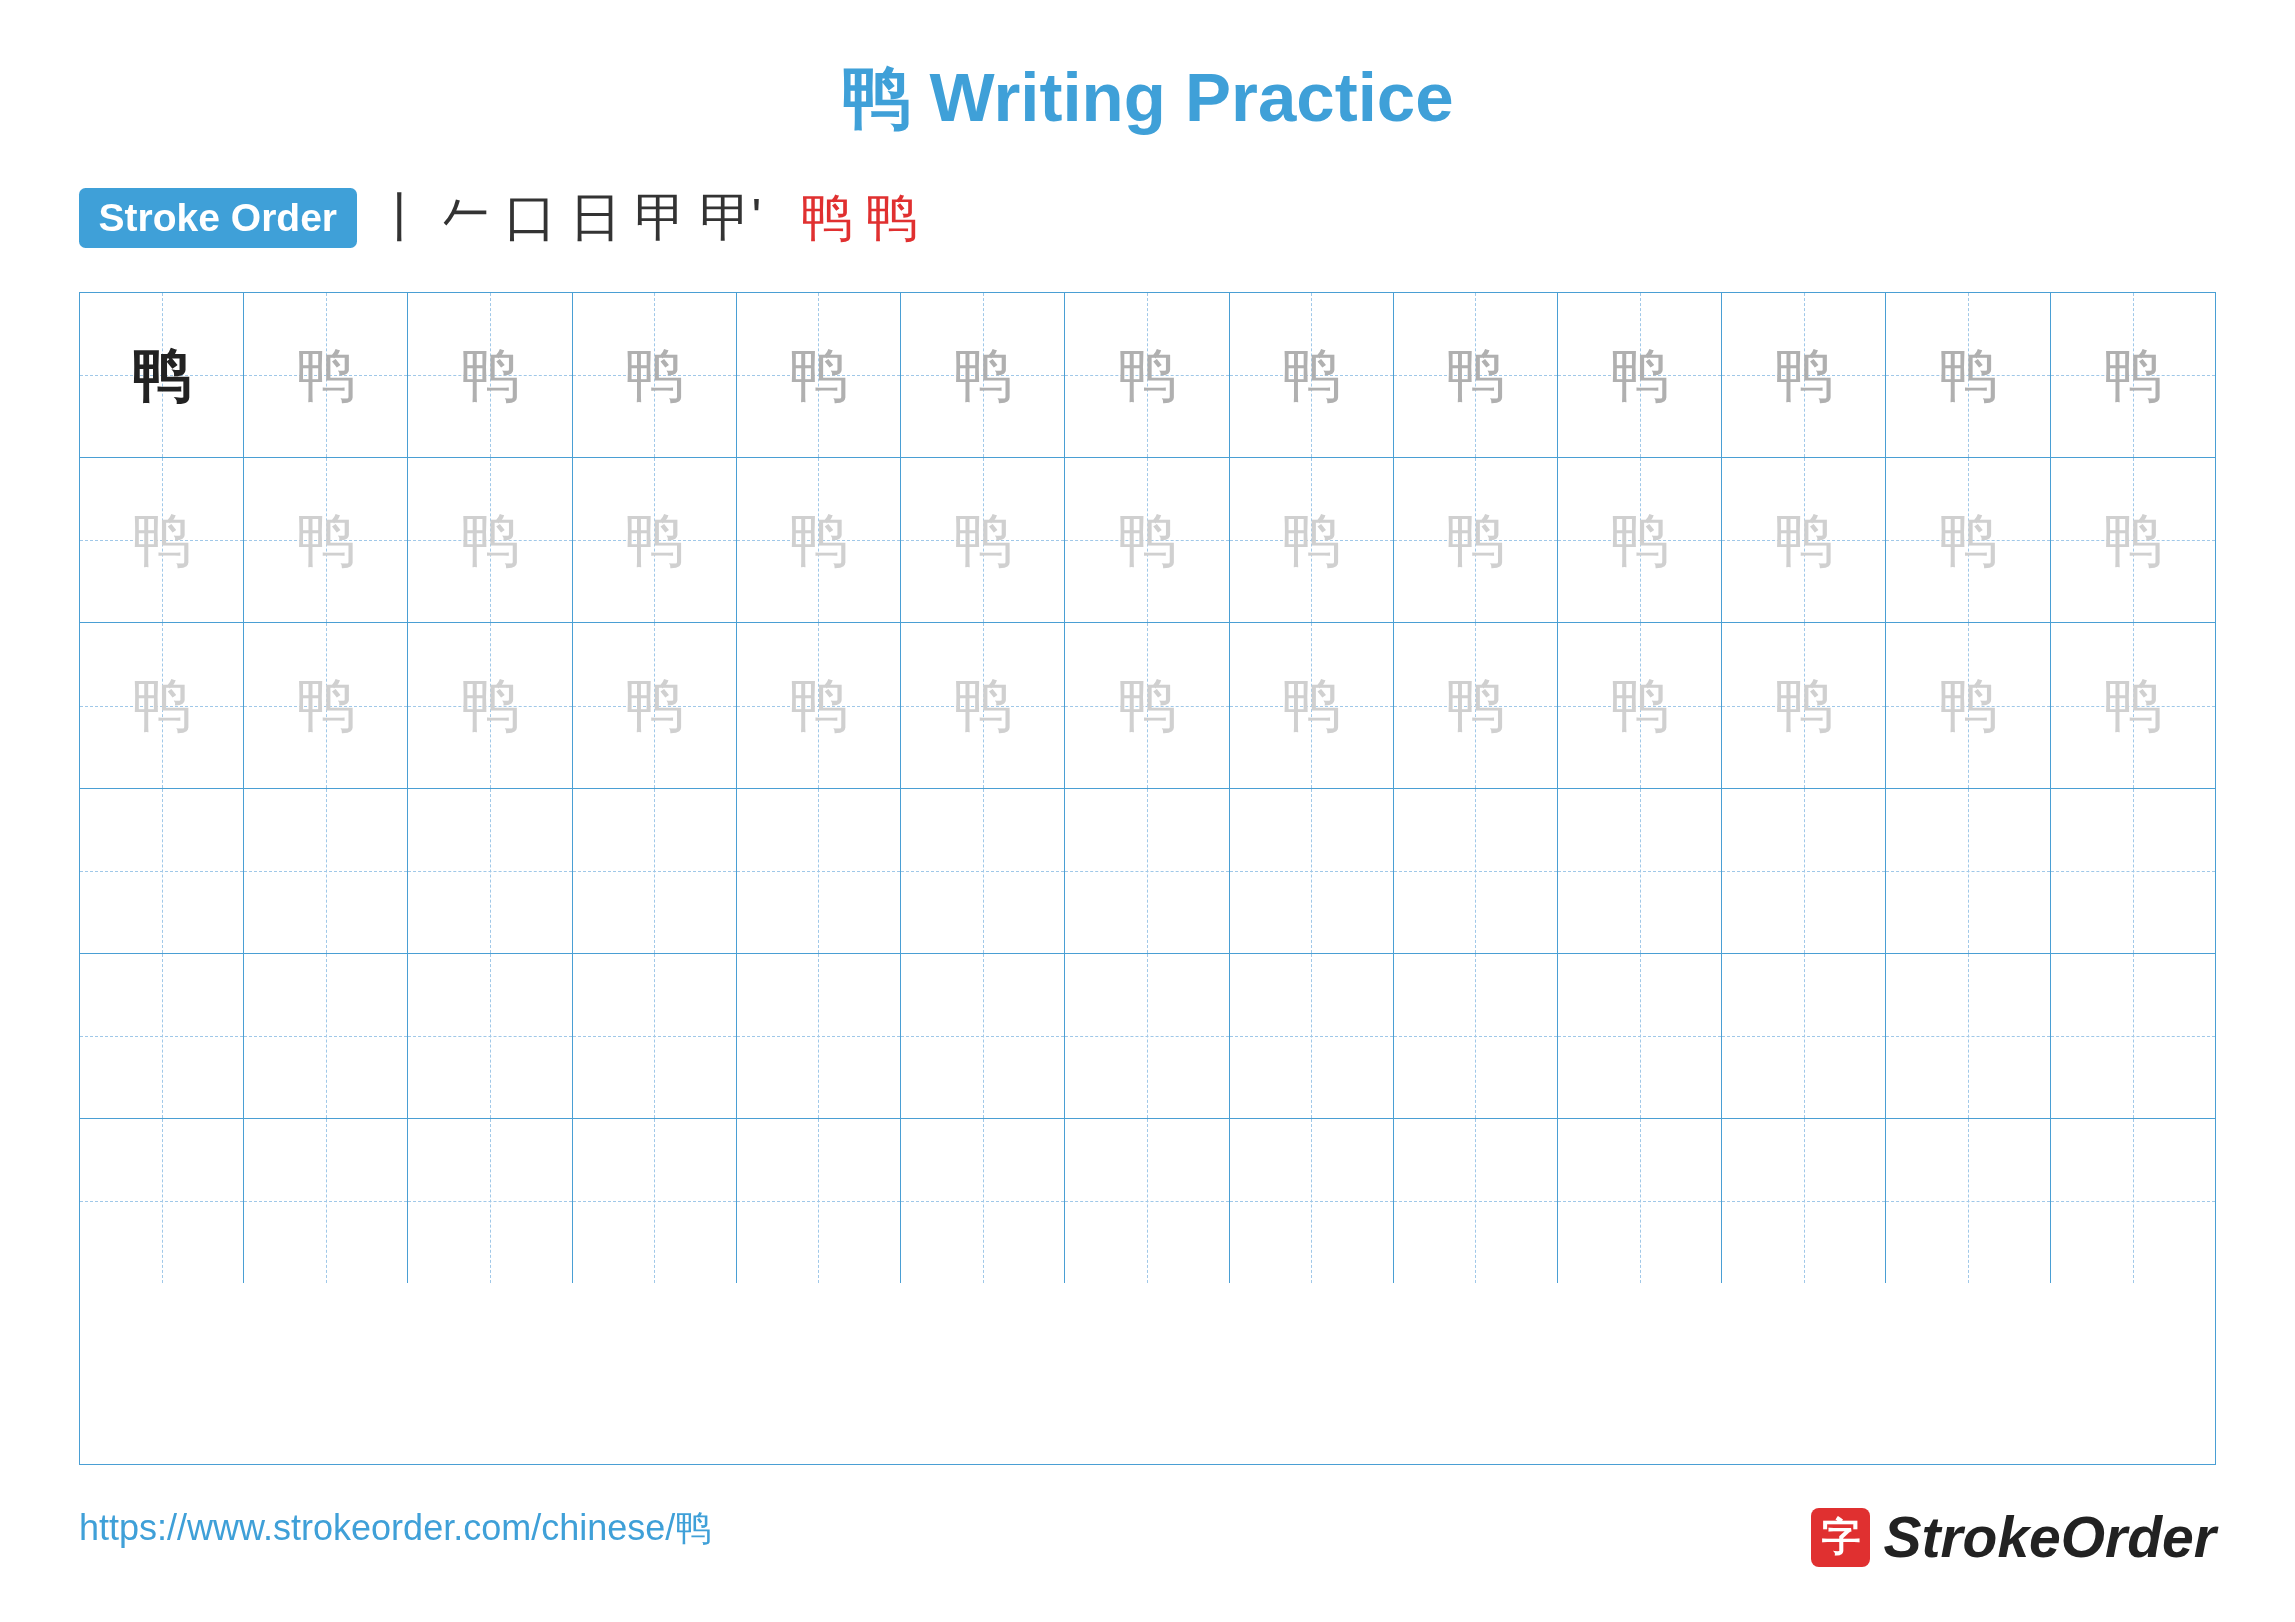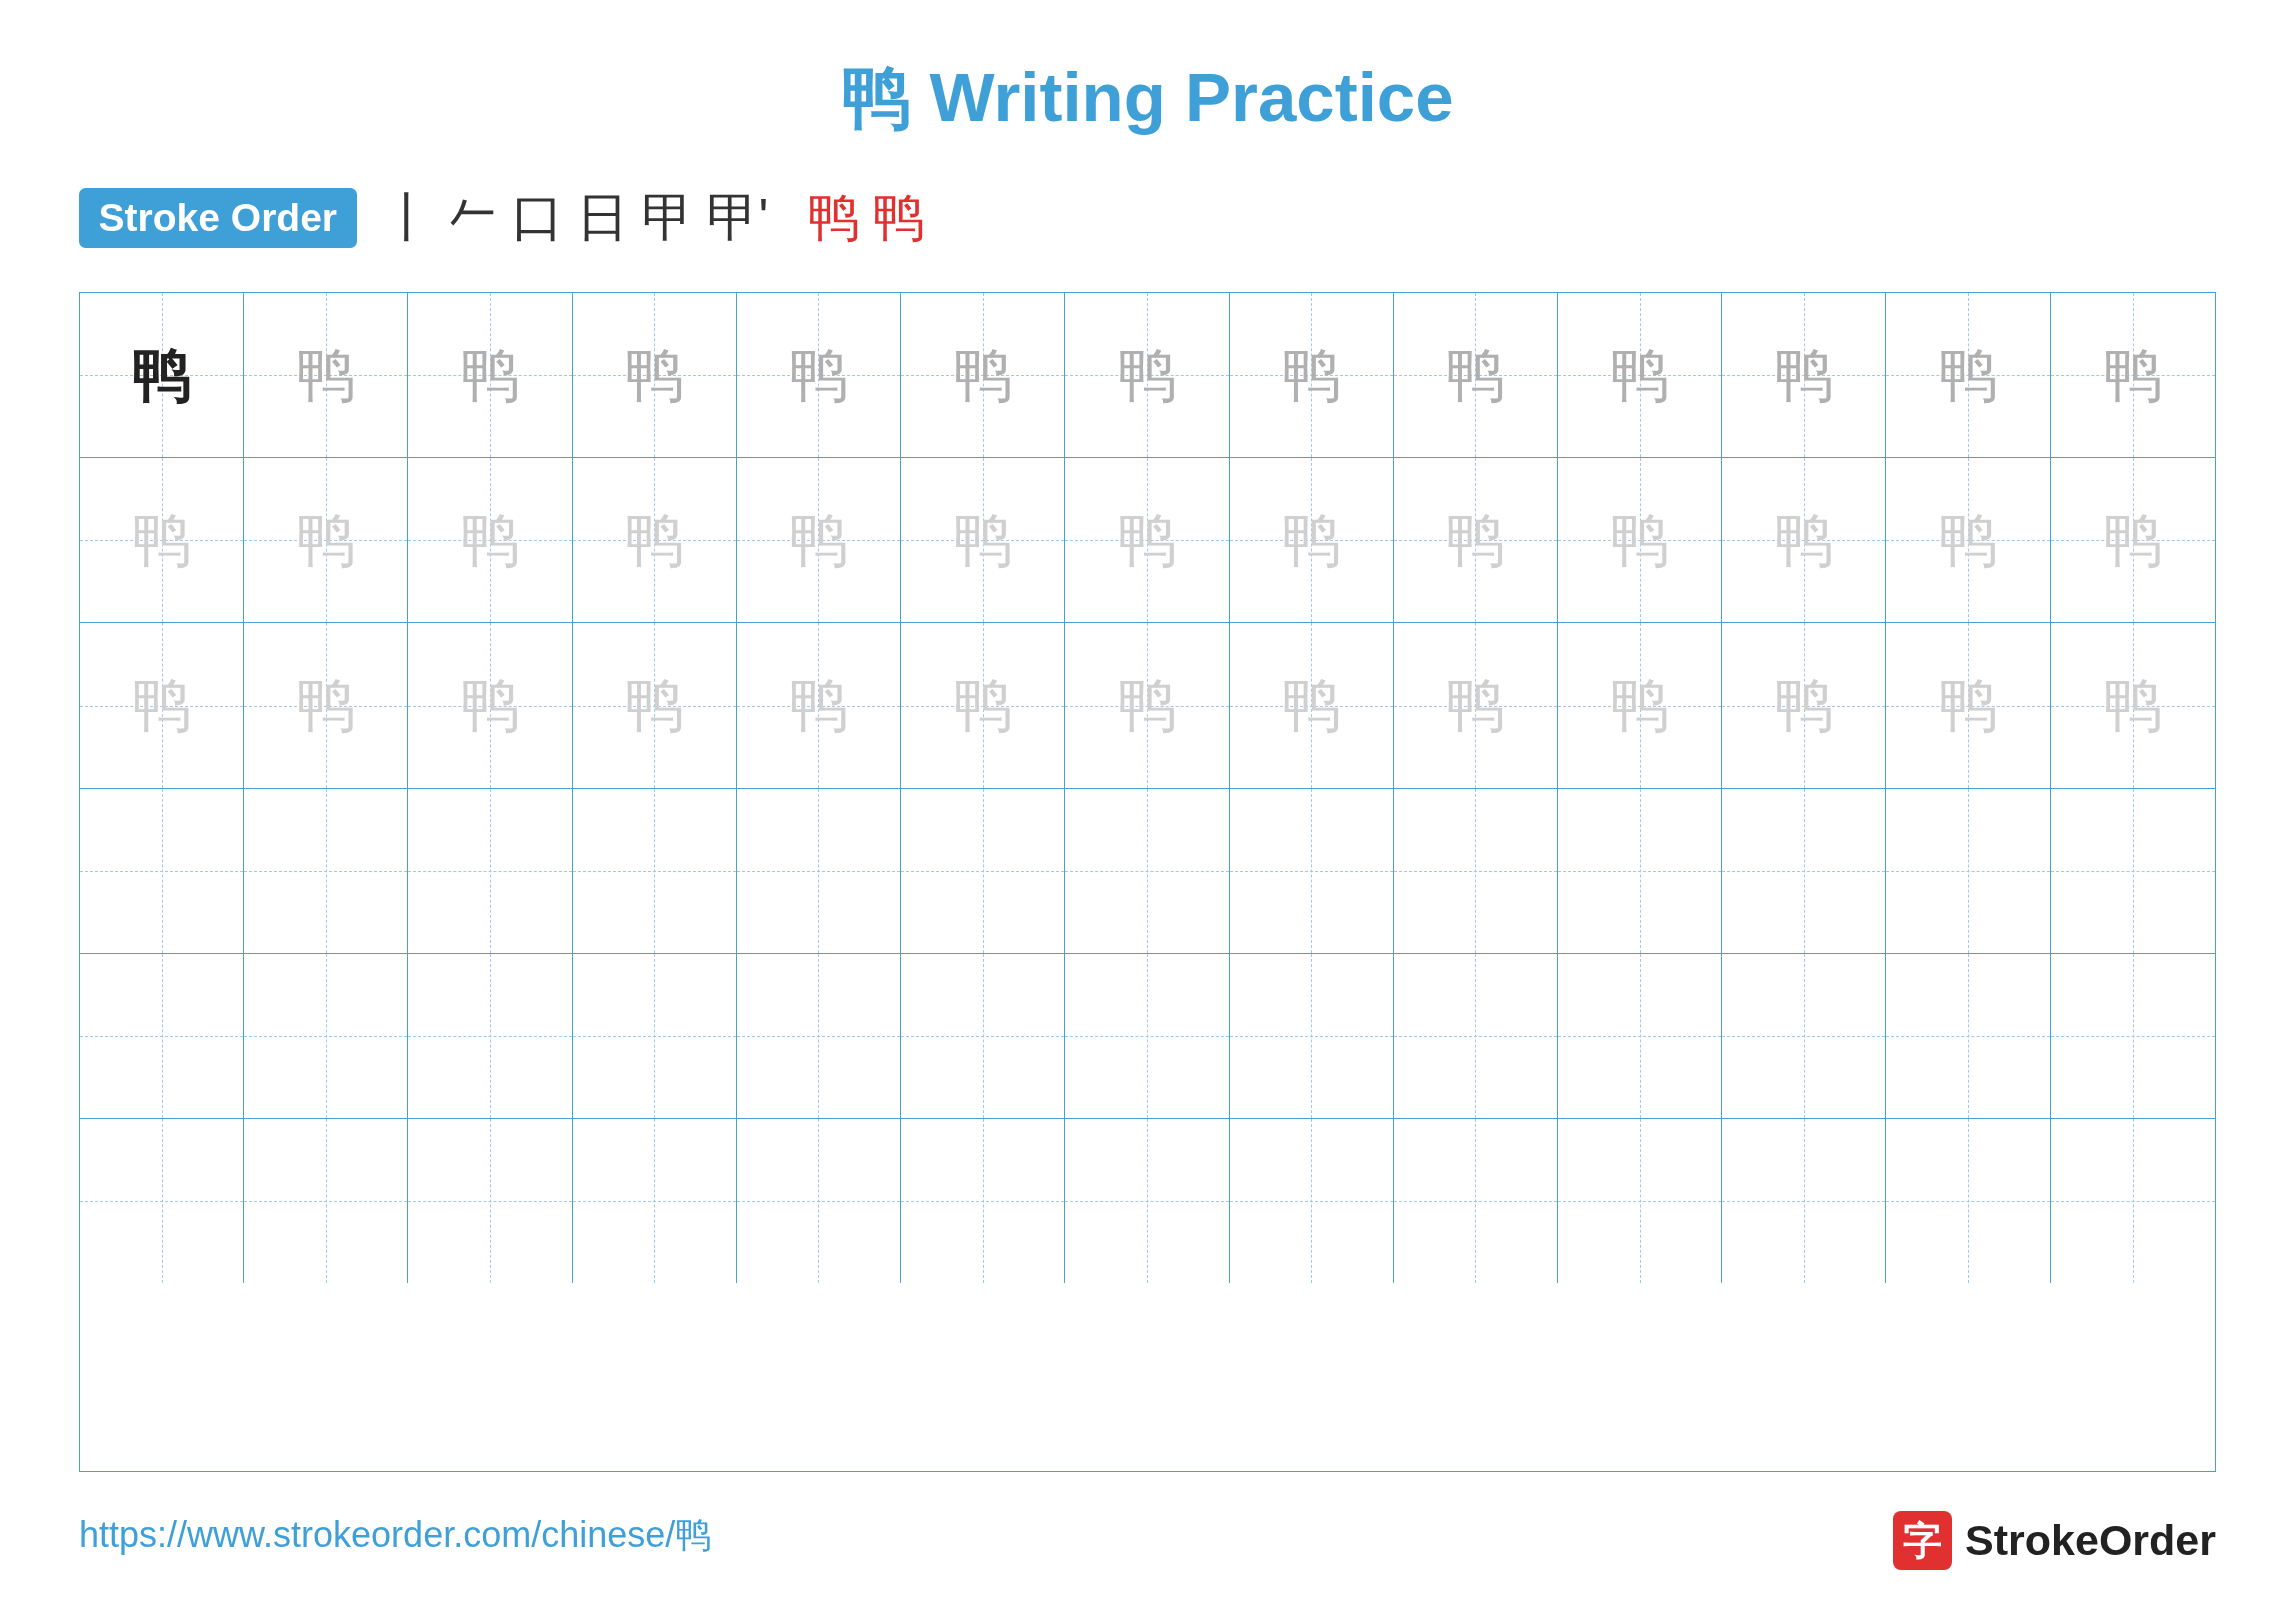--- a/index.html
+++ b/index.html
@@ -29,21 +29,21 @@
       margin-bottom: 39px;
       text-align: center;
       width: 100%;
     }
 
     .stroke-order-row {
       display: flex;
       align-items: center;
       width: 100%;
       margin-bottom: 39px;
-      gap: 25px;
+      gap: 18px;
     }
 
     .stroke-order-badge {
       background: #3fa0d8;
       color: white;
       font-size: 39px;
       font-weight: bold;
       padding: 7.9px 19.6px;
       border-radius: 6.5px;
       white-space: nowrap;
@@ -164,23 +164,24 @@
       border-radius: 7.9px;
       display: flex;
       align-items: center;
       justify-content: center;
       color: white;
       font-size: 39px;
       font-weight: bold;
     }
 
     .logo-text {
-      font-size: 43px;
+      font-size: 57px;
       font-weight: bold;
       color: #222;
+      font-style: italic;
     }
   </style>
 </head>
 <body>
 
 <div class="page">
 
   <h1 class="title">鸭 Writing Practice</h1>
 
   <div class="stroke-order-row">

